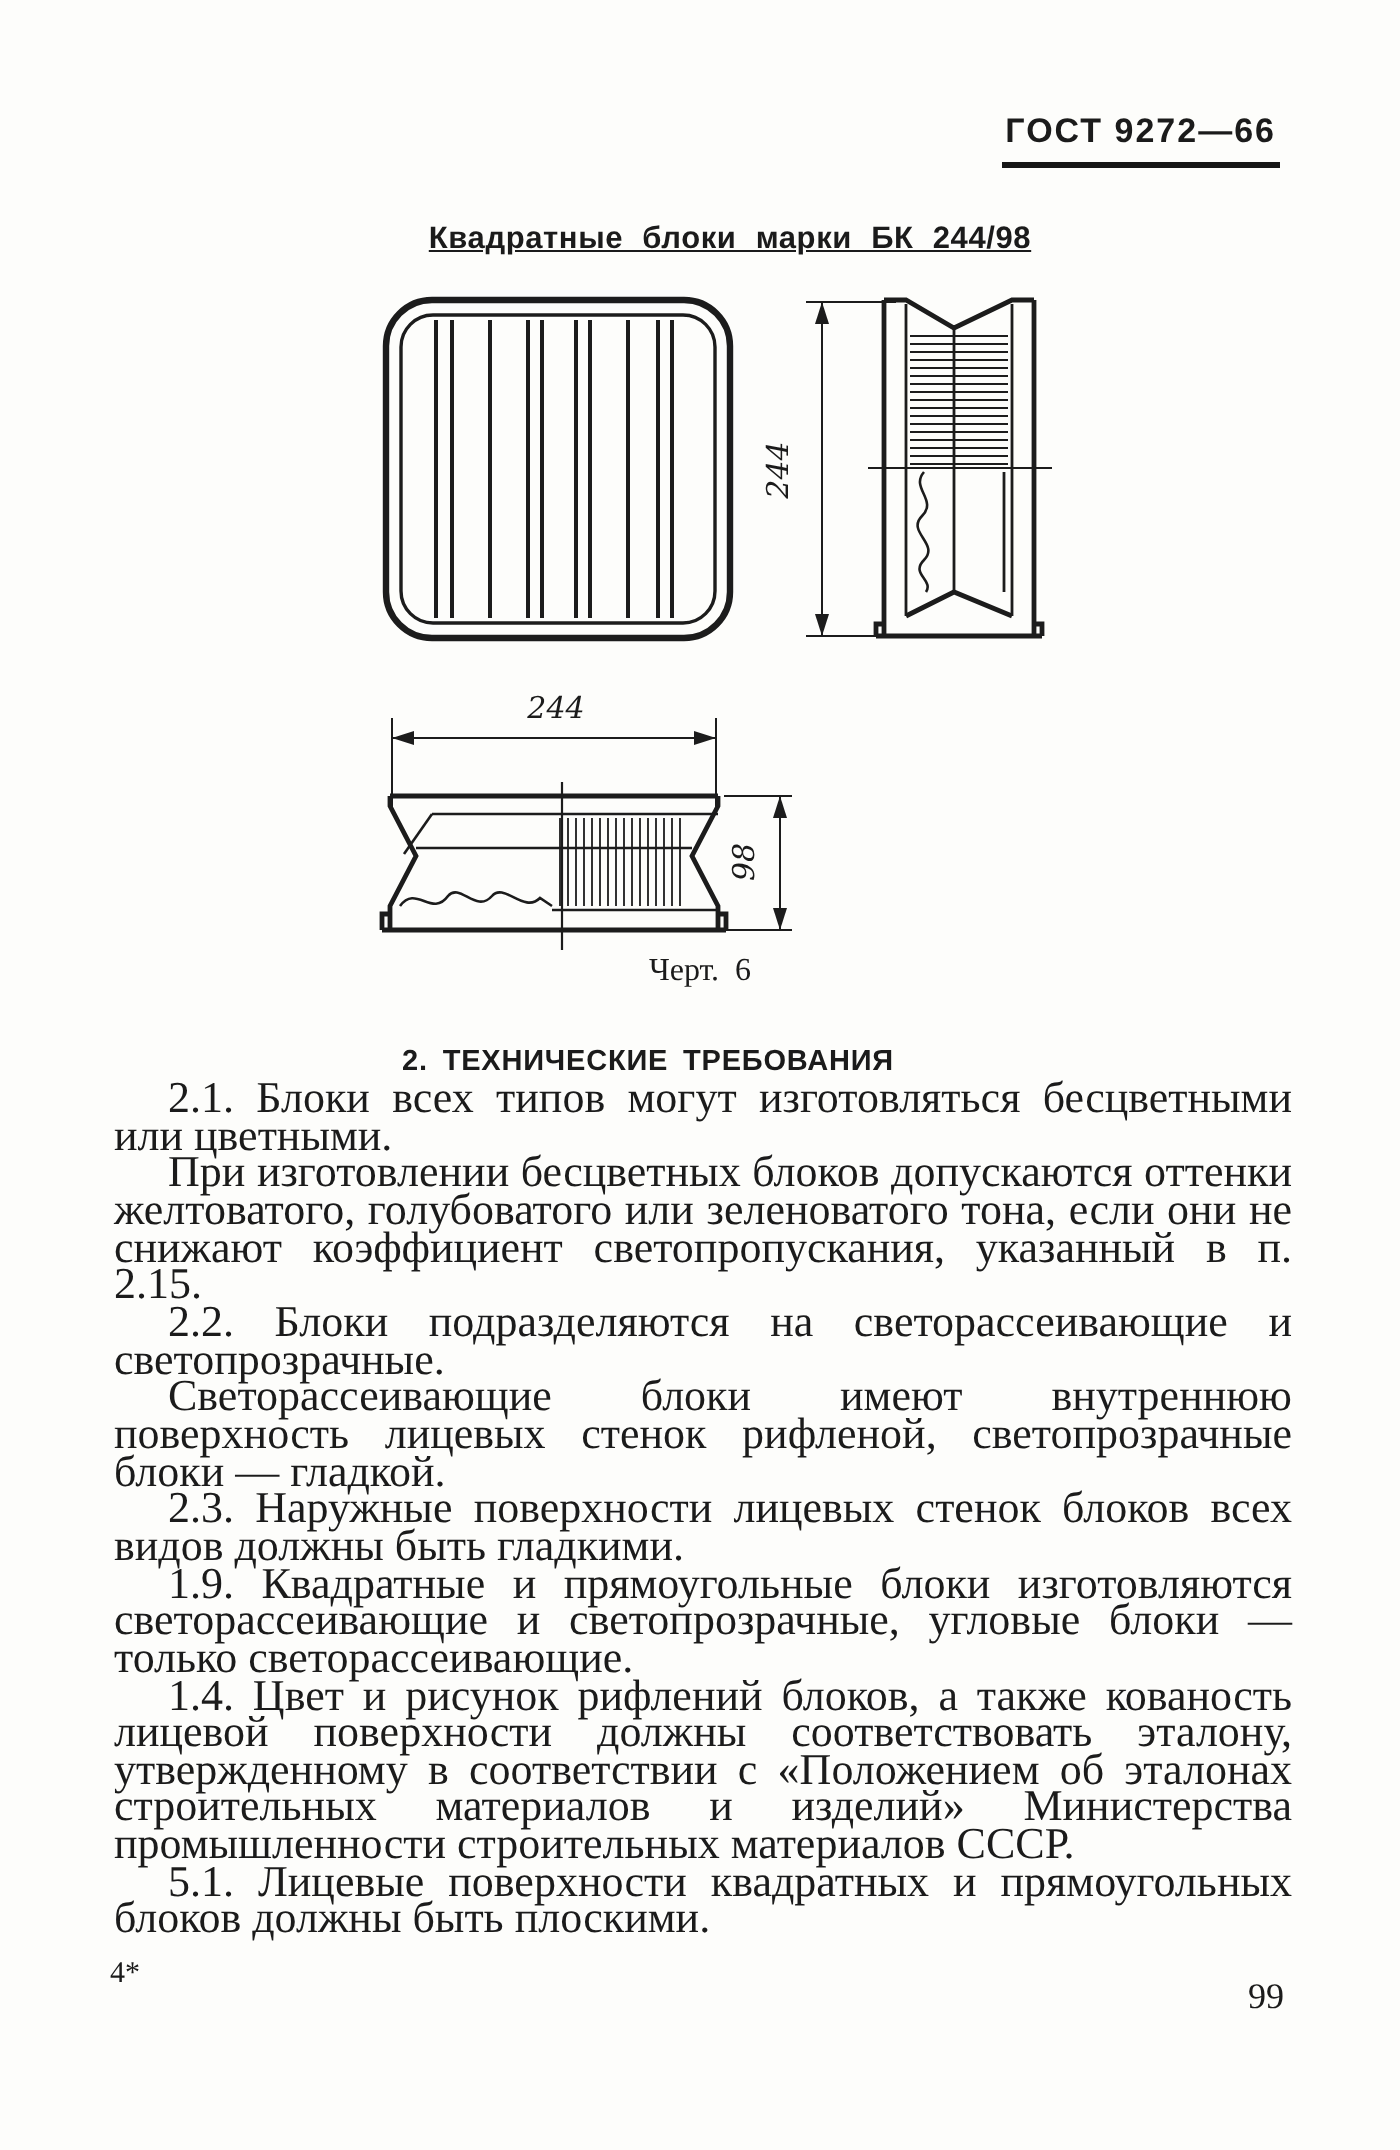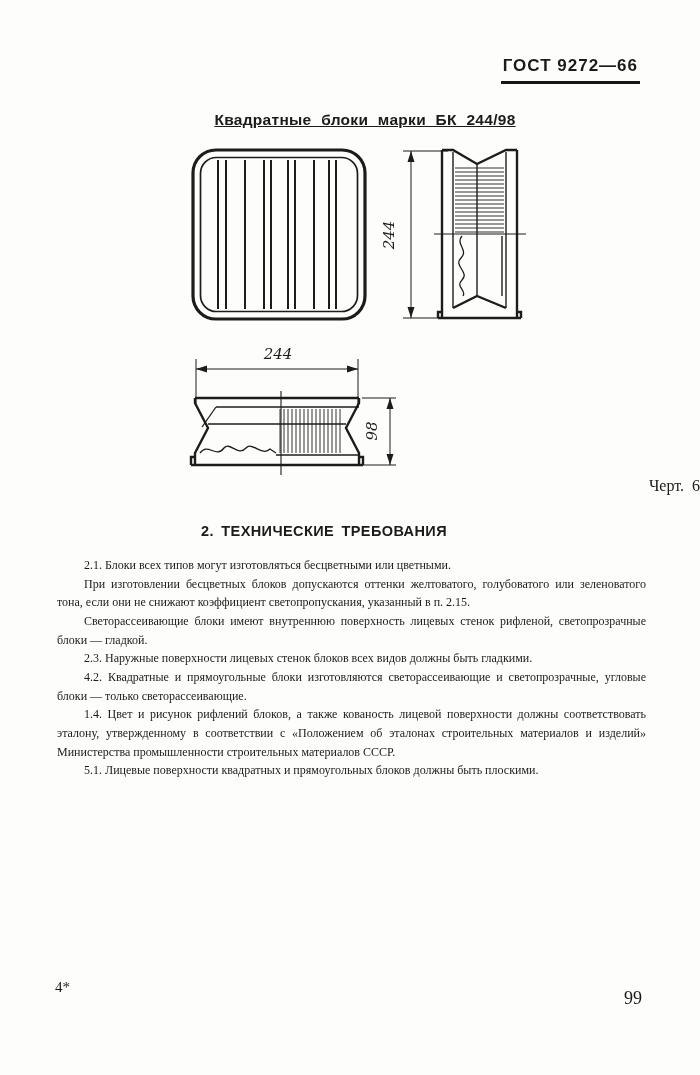--- a/index.html
+++ b/index.html
@@ -22,31 +22,31 @@
     font-weight:bold;font-size:15.5px;word-spacing:5px;letter-spacing:.3px;text-decoration:underline;
   }
   svg{position:absolute;}
   #front-view{left:190px;top:147px;}
   #side-view{left:378px;top:140px;}
   #bottom-view{left:178px;top:343px;}
   .dim-label{
     font-family:"DejaVu Serif", serif;font-style:italic;font-size:15px;fill:#1b1b1b;
   }
   .fig-caption{
-    position:absolute;top:477px;left:0;width:700px;text-align:right;
+    position:absolute;top:477px;left:0;width:700px;text-align:center;
     font-size:16px;word-spacing:4px;
   }
   .section-heading{
     position:absolute;top:523px;left:0;width:648px;text-align:center;
     font-family:"Liberation Sans", sans-serif;
     font-weight:bold;font-size:14.5px;letter-spacing:.4px;word-spacing:3px;
   }
   .body-text{
-    position:absolute;top:556px;left:57px;width:589px;
-    font-size:12px;line-height:18.65px;text-align:justify;
+    position:absolute;top:540px;left:57px;width:589px;
+    font-size:22px;line-height:18.65px;text-align:justify;
   }
   .body-text p{margin:0;text-indent:27px;}
   .footer-mark{position:absolute;left:55px;top:979px;font-size:15px;}
   .page-number{position:absolute;right:58px;top:988px;font-size:18px;}
   .stroke{stroke:#1c1c1c;fill:none;}
 </style>
 </head>
 <body>
 
 <div class="gost-header">ГОСТ 9272—66</div>
@@ -139,21 +139,22 @@
   <line class="stroke" x1="103" y1="48" x2="103" y2="132" stroke-width="1.1"></line>
 </svg>
 
 <div class="fig-caption">Черт. 6</div>
 
 <div class="section-heading">2. ТЕХНИЧЕСКИЕ ТРЕБОВАНИЯ</div>
 
 <div class="body-text">
   <p>2.1. Блоки всех типов могут изготовляться бесцветными или цветными.</p>
   <p>При изготовлении бесцветных блоков допускаются оттенки желтоватого, голубоватого или зеленоватого тона, если они не снижают коэффициент светопропускания, указанный в п. 2.15.</p>
+  <p>2.2. Блоки подразделяются на светорассеивающие и светопрозрачные.</p>
   <p>Светорассеивающие блоки имеют внутреннюю поверхность лицевых стенок рифленой, светопрозрачные блоки — гладкой.</p>
   <p>2.3. Наружные поверхности лицевых стенок блоков всех видов должны быть гладкими.</p>
-  <p>4.2. Квадратные и прямоугольные блоки изготовляются светорассеивающие и светопрозрачные, угловые блоки — только светорассеивающие.</p>
+  <p>1.9. Квадратные и прямоугольные блоки изготовляются светорассеивающие и светопрозрачные, угловые блоки — только светорассеивающие.</p>
   <p>1.4. Цвет и рисунок рифлений блоков, а также кованость лицевой поверхности должны соответствовать эталону, утвержденному в соответствии с «Положением об эталонах строительных материалов и изделий» Министерства промышленности строительных материалов СССР.</p>
   <p>5.1. Лицевые поверхности квадратных и прямоугольных блоков должны быть плоскими.</p>
 </div>
 
 <div class="footer-mark">4*</div>
 <div class="page-number">99</div>
 
 </body></html>

